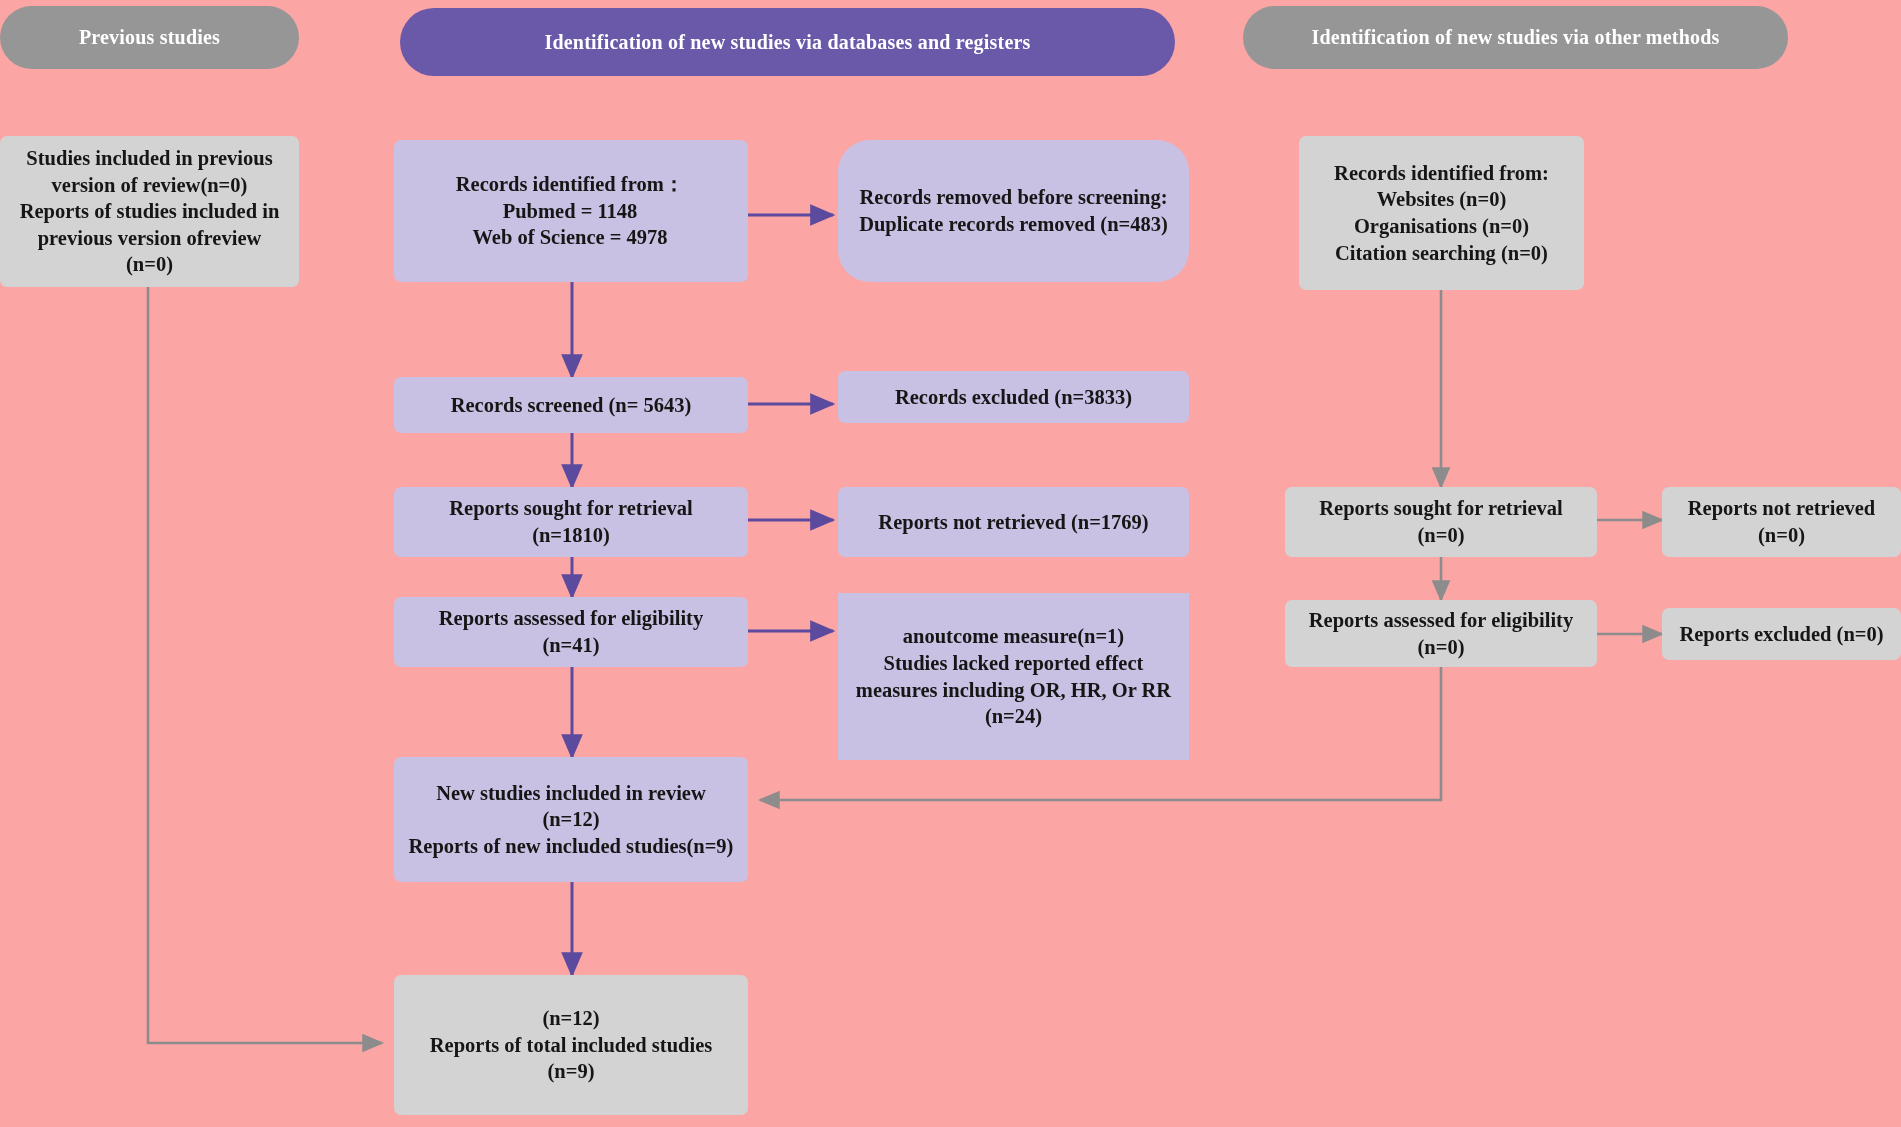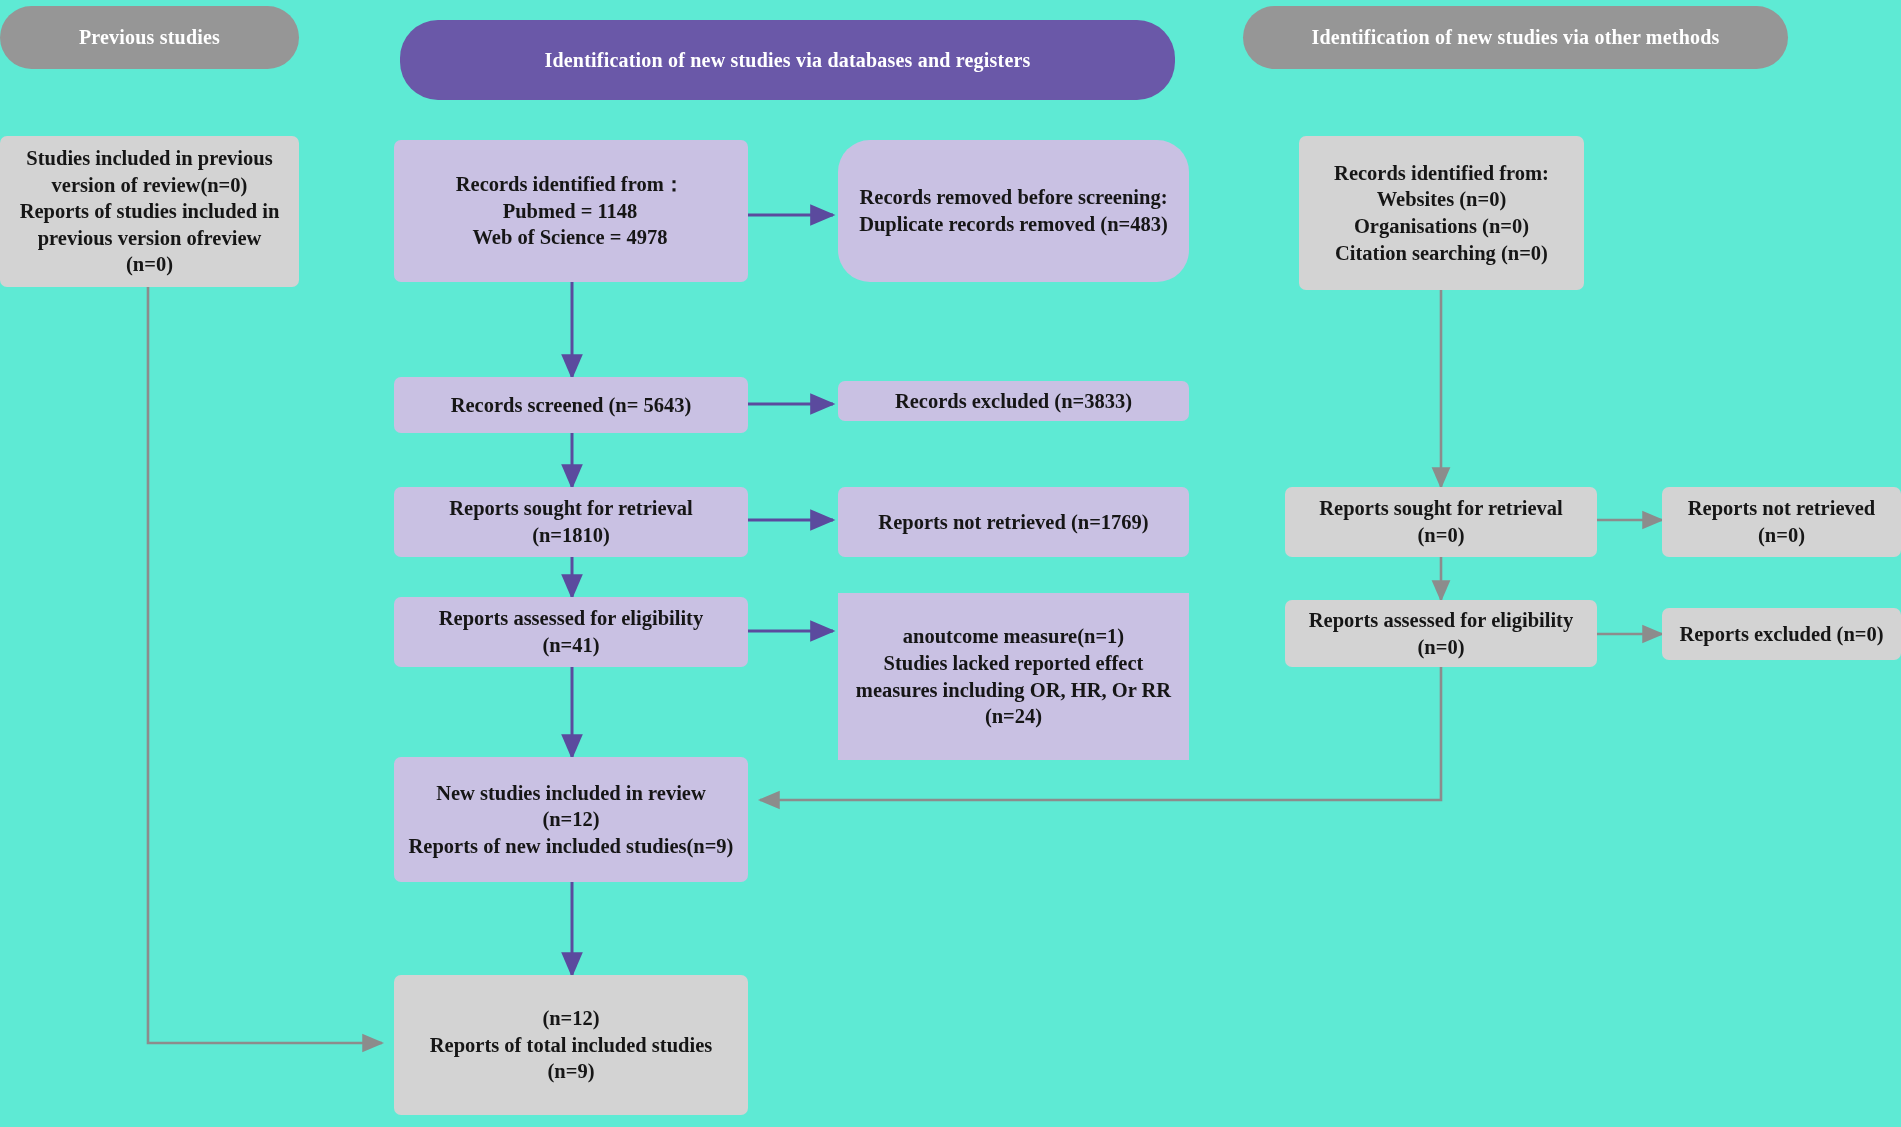--- a/index.html
+++ b/index.html
@@ -8,21 +8,21 @@
     padding: 0;
     background: #ffffff;
   }
   body {
     font-family: "Liberation Serif", "DejaVu Serif", serif;
   }
   #stage {
     position: relative;
     width: 1901px;
     height: 1127px;
-    background: #5eead4;
+    background: #fca5a5;
     overflow: hidden;
   }
   svg.connectors {
     position: absolute;
     left: 0;
     top: 0;
     width: 1901px;
     height: 1127px;
     pointer-events: none;
   }
@@ -98,21 +98,21 @@
       <path d="M1597,634 L1662,634" marker-end="url(#arrG)"></path>
       <path d="M1441,666 L1441,800 L760,800" marker-end="url(#arrG)"></path>
       <path d="M148,287 L148,1043 L382,1043" marker-end="url(#arrG)"></path>
     </g>
   </svg>
 
   <div class="banner grey" style="left:0px; top:6px; width:299px; height:63px;">
     <span>Previous studies</span>
   </div>
 
-  <div class="banner purple" style="left:400px; top:20px; width:775px; height:80px;">
+  <div class="banner purple" style="left:400px; top:8px; width:775px; height:68px;">
     <span>Identification of new studies via databases and registers</span>
   </div>
 
   <div class="banner grey" style="left:1243px; top:6px; width:545px; height:63px;justify-content:center;">
     <span>Identification of new studies via other methods</span>
   </div>
 
   <div class="node grey" style="left:0px; top:136px; width:299px; height:151px;">
     <span class="txt">
       <span>Studies included in previous</span>
@@ -137,21 +137,21 @@
       <span>Duplicate records removed (n=483)</span>
     </span>
   </div>
 
   <div class="node purple" style="left:394px; top:377px; width:354px; height:56px;">
     <span class="txt">
       <span>Records screened (n= 5643)</span>
     </span>
   </div>
 
-  <div class="node purple" style="left:838px; top:381px; width:351px; height:40px;">
+  <div class="node purple" style="left:838px; top:371px; width:351px; height:52px;">
     <span class="txt">
       <span>Records excluded (n=3833)</span>
     </span>
   </div>
 
   <div class="node purple" style="left:394px; top:487px; width:354px; height:70px;">
     <span class="txt">
       <span>Reports sought for retrieval</span>
       <span>(n=1810)</span>
     </span>

